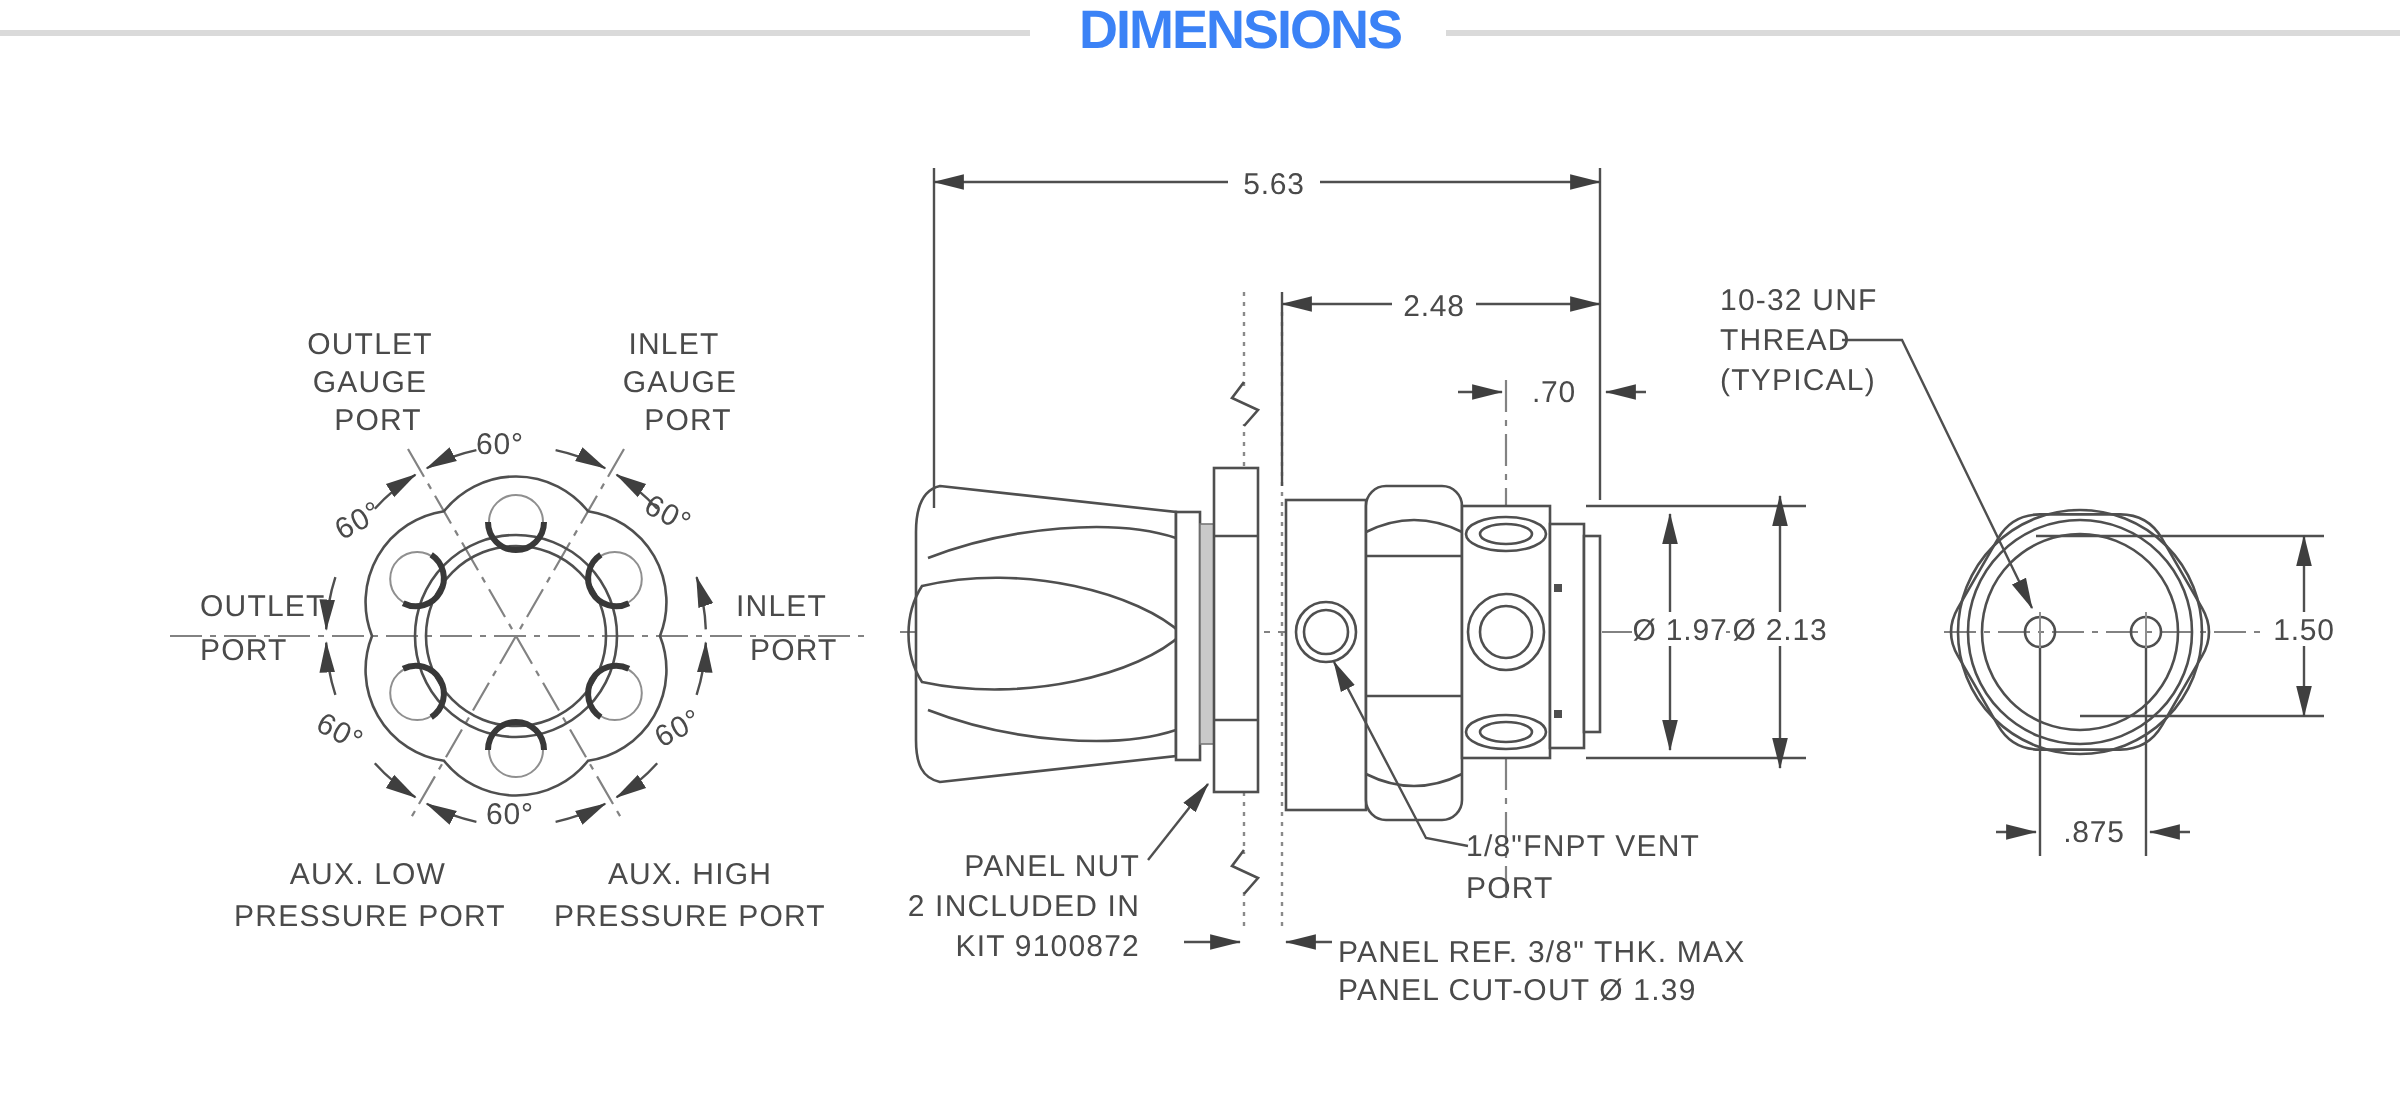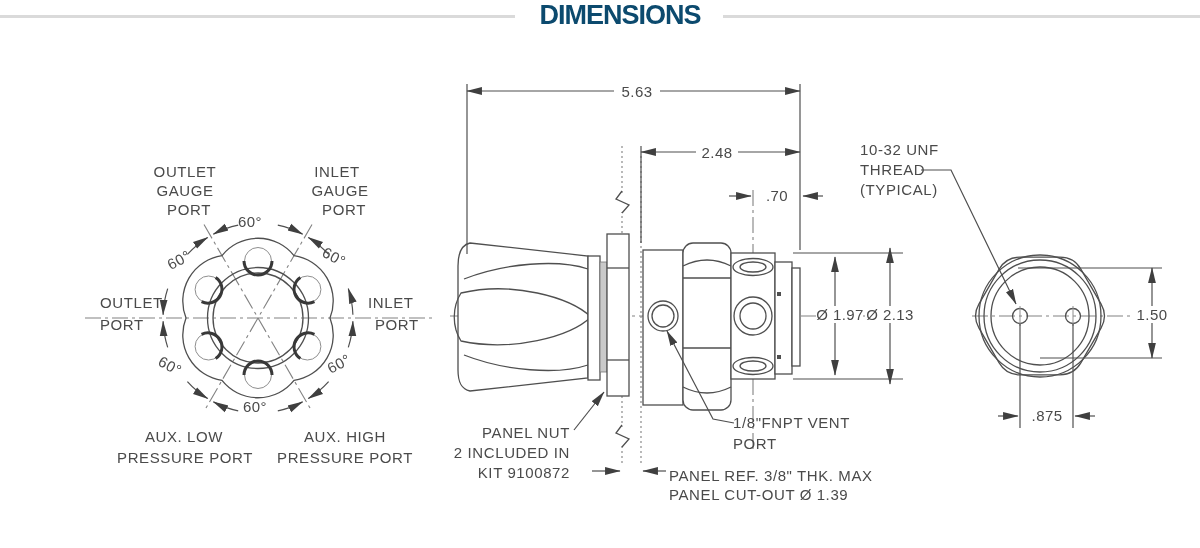--- a/index.html
+++ b/index.html
@@ -2,21 +2,21 @@
 <html><head>
 <meta charset="utf-8">
 <style>
   html,body{margin:0;padding:0;background:#ffffff;}
   .page{position:relative;width:1200px;height:548px;background:#ffffff;overflow:hidden;
         font-family:"Liberation Sans",sans-serif;}
   .divider{position:absolute;top:15px;height:3px;background:#dadada;}
   .divider.left{left:0;width:515px;}
   .divider.right{left:723px;width:477px;}
   .page-title{position:absolute;top:0px;left:520px;width:200px;text-align:center;
-              font-size:27px;font-weight:800;letter-spacing:-1px;color:#0c4a6e;
+              font-size:27px;font-weight:800;letter-spacing:-1px;color:#3b82f6;
               font-family:"Liberation Sans",sans-serif;}
   svg text{font-family:"Liberation Sans",sans-serif;fill:#4a4a4a;letter-spacing:0.6px;}
   .lbl{font-size:15px;}
   .dim{font-size:15px;letter-spacing:0.4px;}
   .ln{stroke:#4f4f4f;stroke-width:1.3;fill:none;}
   .lnw{stroke:#4f4f4f;stroke-width:1.3;fill:#ffffff;}
   .thick{stroke:#383838;stroke-width:3;fill:none;}
   .thin{stroke:#8f8f8f;stroke-width:1;fill:none;}
   .cl{stroke:#828282;stroke-width:1.1;fill:none;stroke-dasharray:16 4 3 4;}
   .dot{stroke:#8a8a8a;stroke-width:1.2;fill:none;stroke-dasharray:2 3;}

